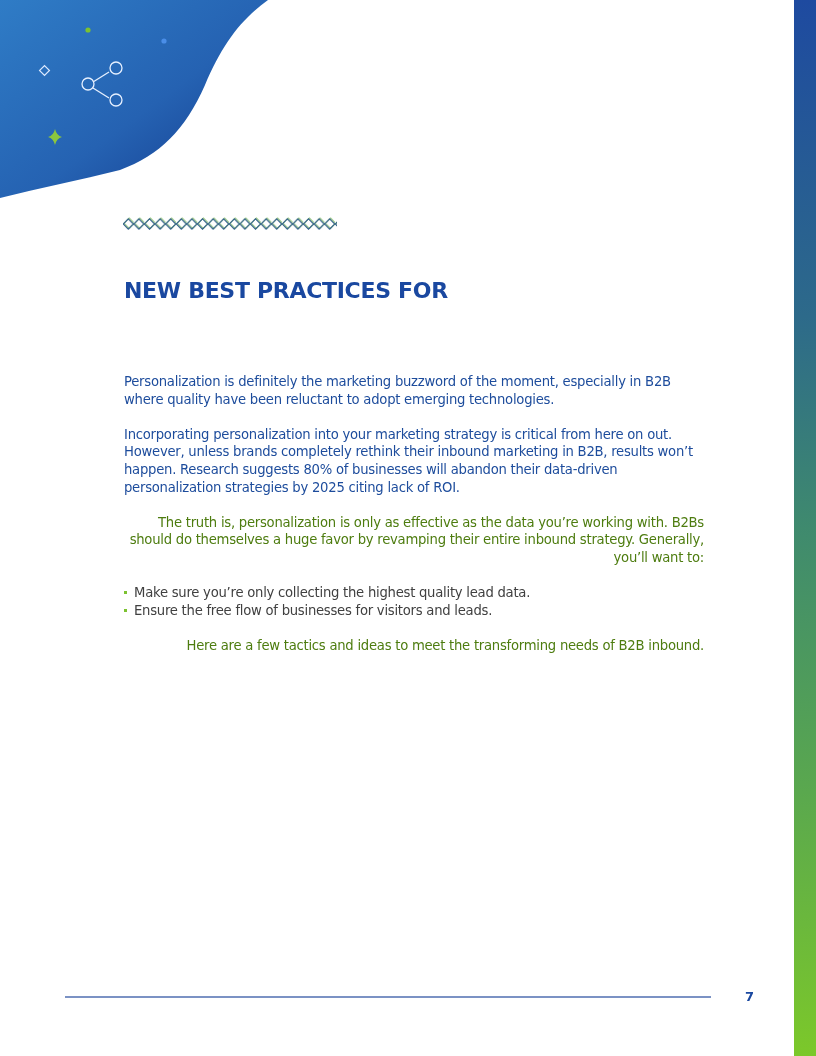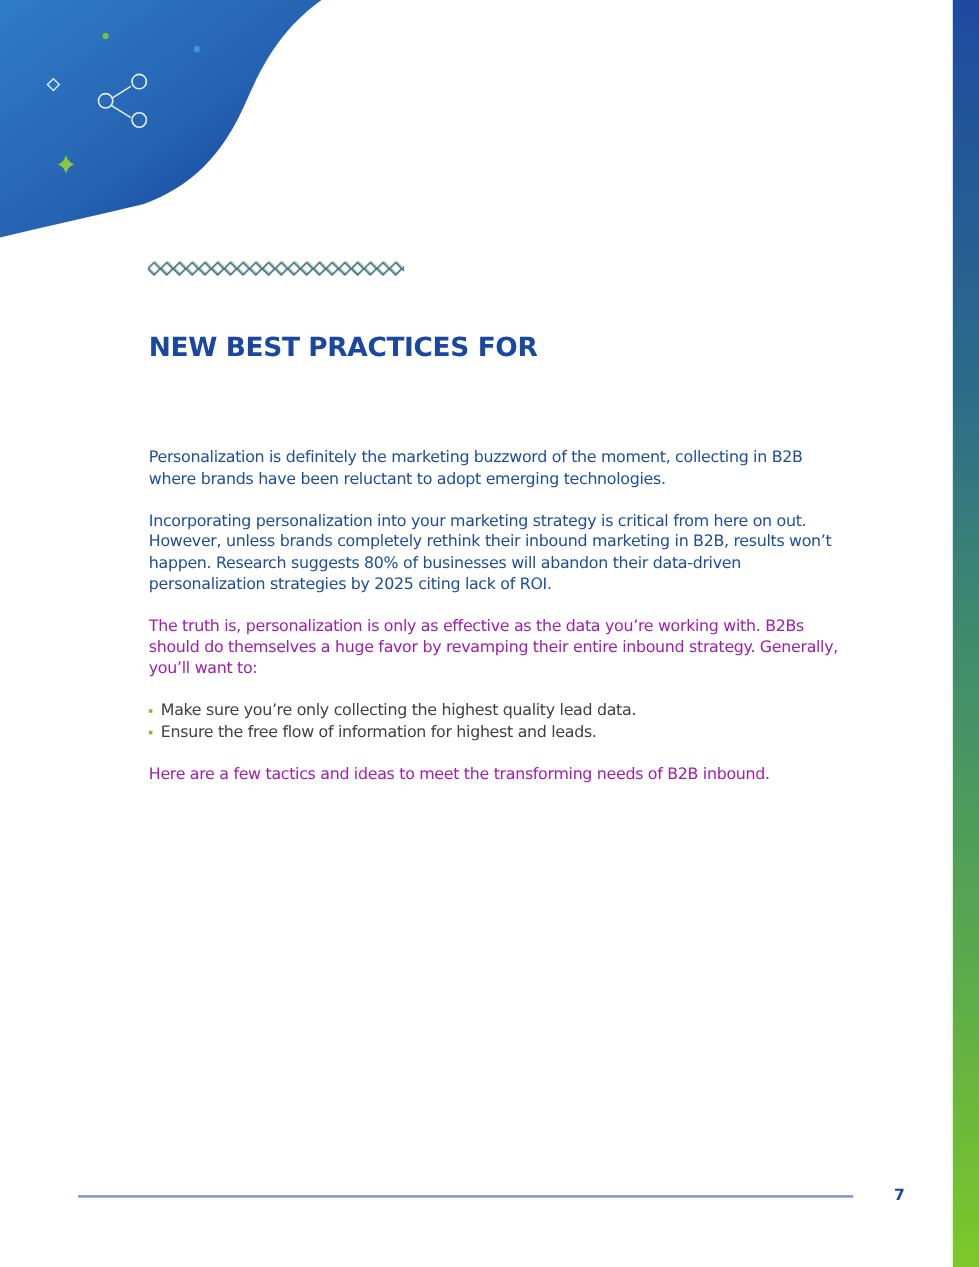--- a/index.html
+++ b/index.html
@@ -56,21 +56,21 @@
       width: 580px;
       font-family: "DejaVu Sans", "Liberation Sans", sans-serif;
       font-size: 13.2px;
       line-height: 17.6px;
       letter-spacing: -0.25px;
     }
     .body-text p {
       margin: 0 0 17.6px 0;
     }
     .blue { color: #1d4c9c; }
-    .gray { color: #a21caf; }
+    .gray { color: #4d7c0f; text-align: right; }
     .bullets {
       list-style: none;
       margin: 0 0 17.6px 0;
       padding: 0;
       color: #404040;
     }
     .bullets li {
       position: relative;
       padding-left: 10px;
     }
@@ -147,31 +147,31 @@
     </pattern>
   </defs>
   <rect x="0" y="0" width="214" height="14" fill="url(#diamondPat)"></rect>
 </svg>
 
 <h1 class="title">
   <span>NEW BEST PRACTICES FOR</span>
 </h1>
 
 <div class="body-text">
-  <p class="blue">Personalization is definitely the marketing buzzword of the moment, collecting in B2B where brands have been reluctant to adopt emerging technologies.</p>
+  <p class="blue">Personalization is definitely the marketing buzzword of the moment, especially in B2B where quality have been reluctant to adopt emerging technologies.</p>
   <p class="blue">Incorporating personalization into your marketing strategy is critical from here on out. However, unless brands completely rethink their inbound marketing in B2B, results won’t happen. Research suggests 80% of businesses will abandon their data-driven personalization strategies by 2025 citing lack of ROI.</p>
   <p class="gray">The truth is, personalization is only as effective as the data you’re working with. B2Bs should do themselves a huge favor by revamping their entire inbound strategy. Generally, you’ll want to:</p>
   <ul class="bullets">
     <li>
       <span class="bullet-dot"></span>
       <span>Make sure you’re only collecting the highest quality lead data.</span>
     </li>
     <li>
       <span class="bullet-dot"></span>
-      <span>Ensure the free flow of information for highest and leads.</span>
+      <span>Ensure the free flow of businesses for visitors and leads.</span>
     </li>
   </ul>
   <p class="gray">Here are a few tactics and ideas to meet the transforming needs of B2B inbound.</p>
 </div>
 
 <svg class="dot-pattern" viewBox="0 0 544 66" xmlns="http://www.w3.org/2000/svg">
   <defs>
     <linearGradient id="dotGrad" x1="0" y1="0" x2="1" y2="0">
       <stop offset="0" stop-color="#8ab356"></stop>
       <stop offset="0.5" stop-color="#5f8a6e"></stop>

